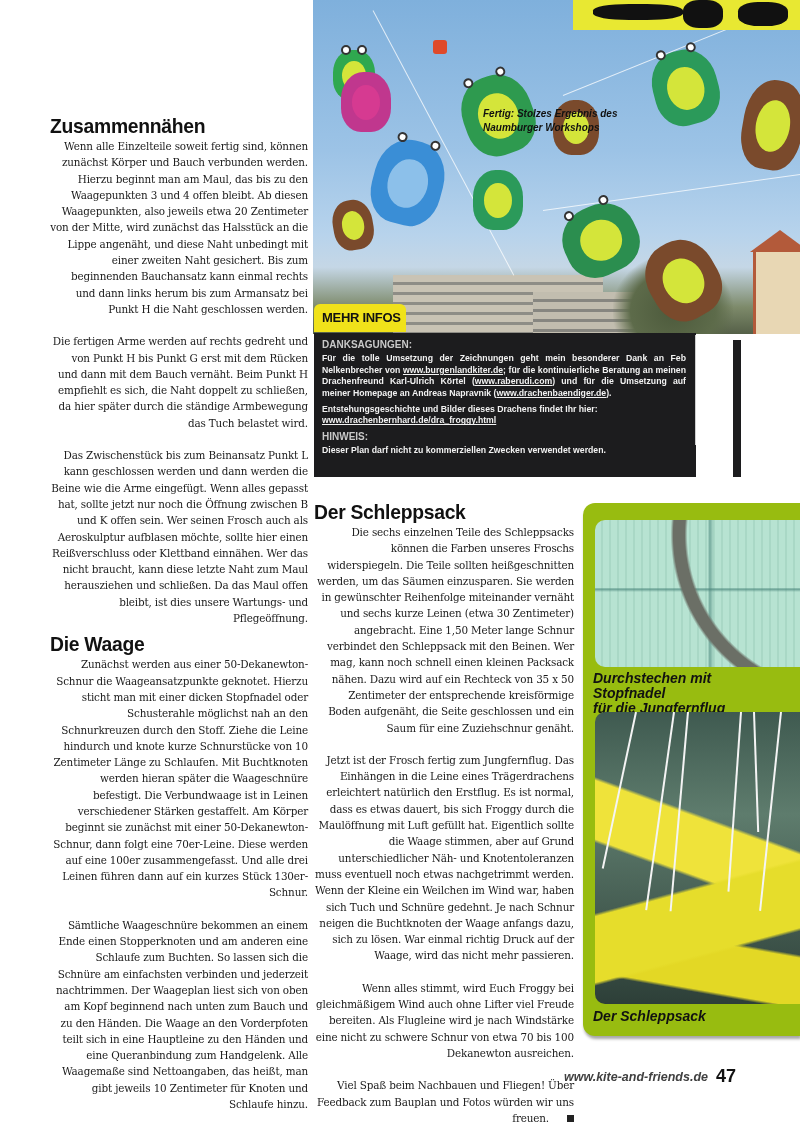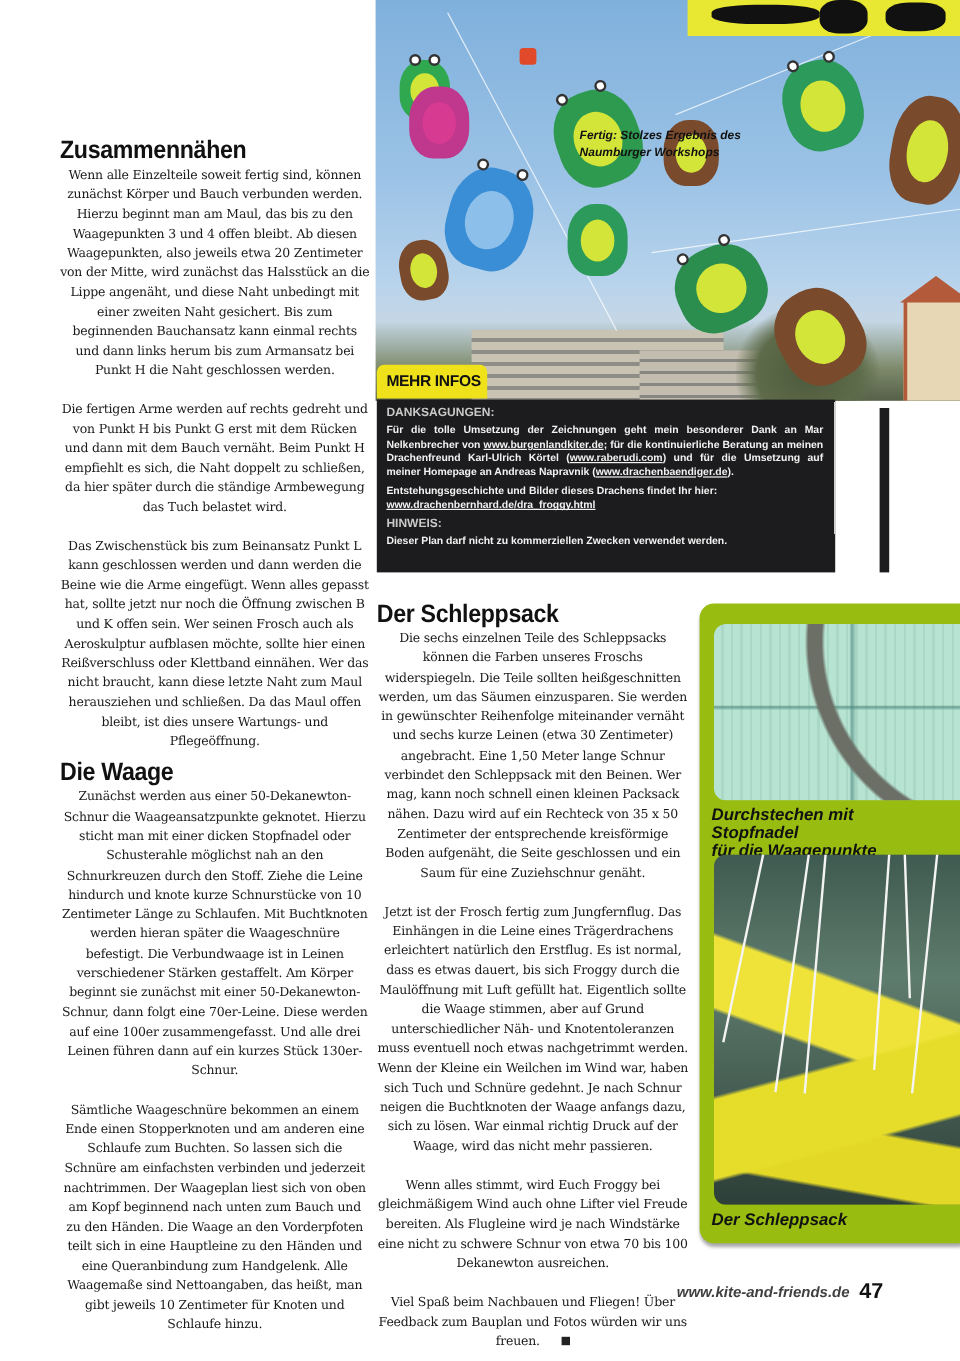--- a/index.html
+++ b/index.html
@@ -2,21 +2,21 @@
 <html><head>
   <meta charset="utf-8">
   <style>
     * { box-sizing: border-box; margin: 0; padding: 0; }
     html, body { width: 800px; height: 1134px; background: #ffffff; overflow: hidden; }
     body { position: relative; font-family: "DejaVu Serif", serif; color: #1a1a1a; }
 
     .col { position: absolute; font-size: 10.4px; line-height: 16.3px; letter-spacing: -0.15px; }
     .col-left { left: 50px; top: 114px; width: 258px; }
     .col-mid  { left: 314px; top: 500px; width: 260px; }
-    .col p { margin-bottom: 16px; text-align: center; }
+    .col p { margin-bottom: 16px; text-align: right; }
     .col p:last-child { margin-bottom: 0; }
 
     h2.heading {
       font-family: "Liberation Sans", sans-serif;
       font-weight: 900; font-size: 21px; line-height: 24px;
       letter-spacing: -0.3px; color: #111; transform: scaleX(0.92);
       transform-origin: left center;
     }
 
     .end-mark { display: inline-block; width: 7px; height: 7px; background: #222; margin-left: 18px; vertical-align: 0; }
@@ -196,41 +196,41 @@
 </div>
 
 <div class="hero-caption">
   <div>Fertig: Stolzes Ergebnis des</div>
   <div>Naumburger Workshops</div>
 </div>
 
 <div class="more-tab">MEHR INFOS</div>
 <div class="info-box">
   <div class="label">DANKSAGUNGEN:</div>
-  <p><span>Für die tolle Umsetzung der Zeichnungen geht mein besonderer Dank an Mar Nelkenbrecher von </span><a>www.burgenlandkiter.de</a><span>; für die kontinuierliche Beratung an meinen Drachenfreund Karl-Ulrich Körtel (</span><a>www.raberudi.com</a><span>) und für die Umsetzung auf meiner Homepage an Andreas Napravnik (</span><a>www.drachenbaendiger.de</a><span>).</span></p>
+  <p><span>Für die tolle Umsetzung der Zeichnungen geht mein besonderer Dank an Feb Nelkenbrecher von </span><a>www.burgenlandkiter.de</a><span>; für die kontinuierliche Beratung an meinen Drachenfreund Karl-Ulrich Körtel (</span><a>www.raberudi.com</a><span>) und für die Umsetzung auf meiner Homepage an Andreas Napravnik (</span><a>www.drachenbaendiger.de</a><span>).</span></p>
   <p style="margin-bottom:4px;"><span>Entstehungsgeschichte und Bilder dieses Drachens findet Ihr hier:</span><br><a>www.drachenbernhard.de/dra_froggy.html</a></p>
   <div class="label">HINWEIS:</div>
   <p>Dieser Plan darf nicht zu kommerziellen Zwecken verwendet werden.</p>
   <span class="edge"></span>
 </div>
 <div class="torn"></div>
 
 <div class="col col-mid">
   <h2 class="heading">Der Schleppsack</h2>
   <p>Die sechs einzelnen Teile des Schleppsacks können die Farben unseres Froschs widerspiegeln. Die Teile sollten heißgeschnitten werden, um das Säumen einzusparen. Sie werden in gewünschter Reihenfolge miteinander vernäht und sechs kurze Leinen (etwa 30 Zentimeter) angebracht. Eine 1,50 Meter lange Schnur verbindet den Schleppsack mit den Beinen. Wer mag, kann noch schnell einen kleinen Packsack nähen. Dazu wird auf ein Rechteck von 35 x 50 Zentimeter der entsprechende kreisförmige Boden aufgenäht, die Seite geschlossen und ein Saum für eine Zuziehschnur genäht.</p>
   <p>Jetzt ist der Frosch fertig zum Jungfernflug. Das Einhängen in die Leine eines Trägerdrachens erleichtert natürlich den Erstflug. Es ist normal, dass es etwas dauert, bis sich Froggy durch die Maulöffnung mit Luft gefüllt hat. Eigentlich sollte die Waage stimmen, aber auf Grund unterschiedlicher Näh- und Knotentoleranzen muss eventuell noch etwas nachgetrimmt werden. Wenn der Kleine ein Weilchen im Wind war, haben sich Tuch und Schnüre gedehnt. Je nach Schnur neigen die Buchtknoten der Waage anfangs dazu, sich zu lösen. War einmal richtig Druck auf der Waage, wird das nicht mehr passieren.</p>
   <p>Wenn alles stimmt, wird Euch Froggy bei gleichmäßigem Wind auch ohne Lifter viel Freude bereiten. Als Flugleine wird je nach Windstärke eine nicht zu schwere Schnur von etwa 70 bis 100 Dekanewton ausreichen.</p>
   <p><span>Viel Spaß beim Nachbauen und Fliegen! Über Feedback zum Bauplan und Fotos würden wir uns freuen.</span><span class="end-mark"></span></p>
 </div>
 
 <div class="green-panel"></div>
 <div class="photo photo-1"></div>
 <div class="caption caption-1">
   <div>Durchstechen mit Stopfnadel</div>
-  <div>für die Waagepunkte</div>
+  <div>für die Jungfernflug</div>
 </div>
 <div class="photo photo-2">
   <span class="string" style="left:40px;height:160px;transform:rotate(12deg);"></span>
   <span class="string" style="left:78px;height:200px;transform:rotate(8deg);"></span>
   <span class="string" style="left:92px;height:200px;transform:rotate(5deg);"></span>
   <span class="string" style="left:145px;height:180px;transform:rotate(4deg);"></span>
   <span class="string" style="left:158px;height:120px;transform:rotate(-2deg);"></span>
   <span class="string" style="left:185px;height:200px;transform:rotate(6deg);"></span>
 </div>
 <div class="caption caption-2">Der Schleppsack</div>

